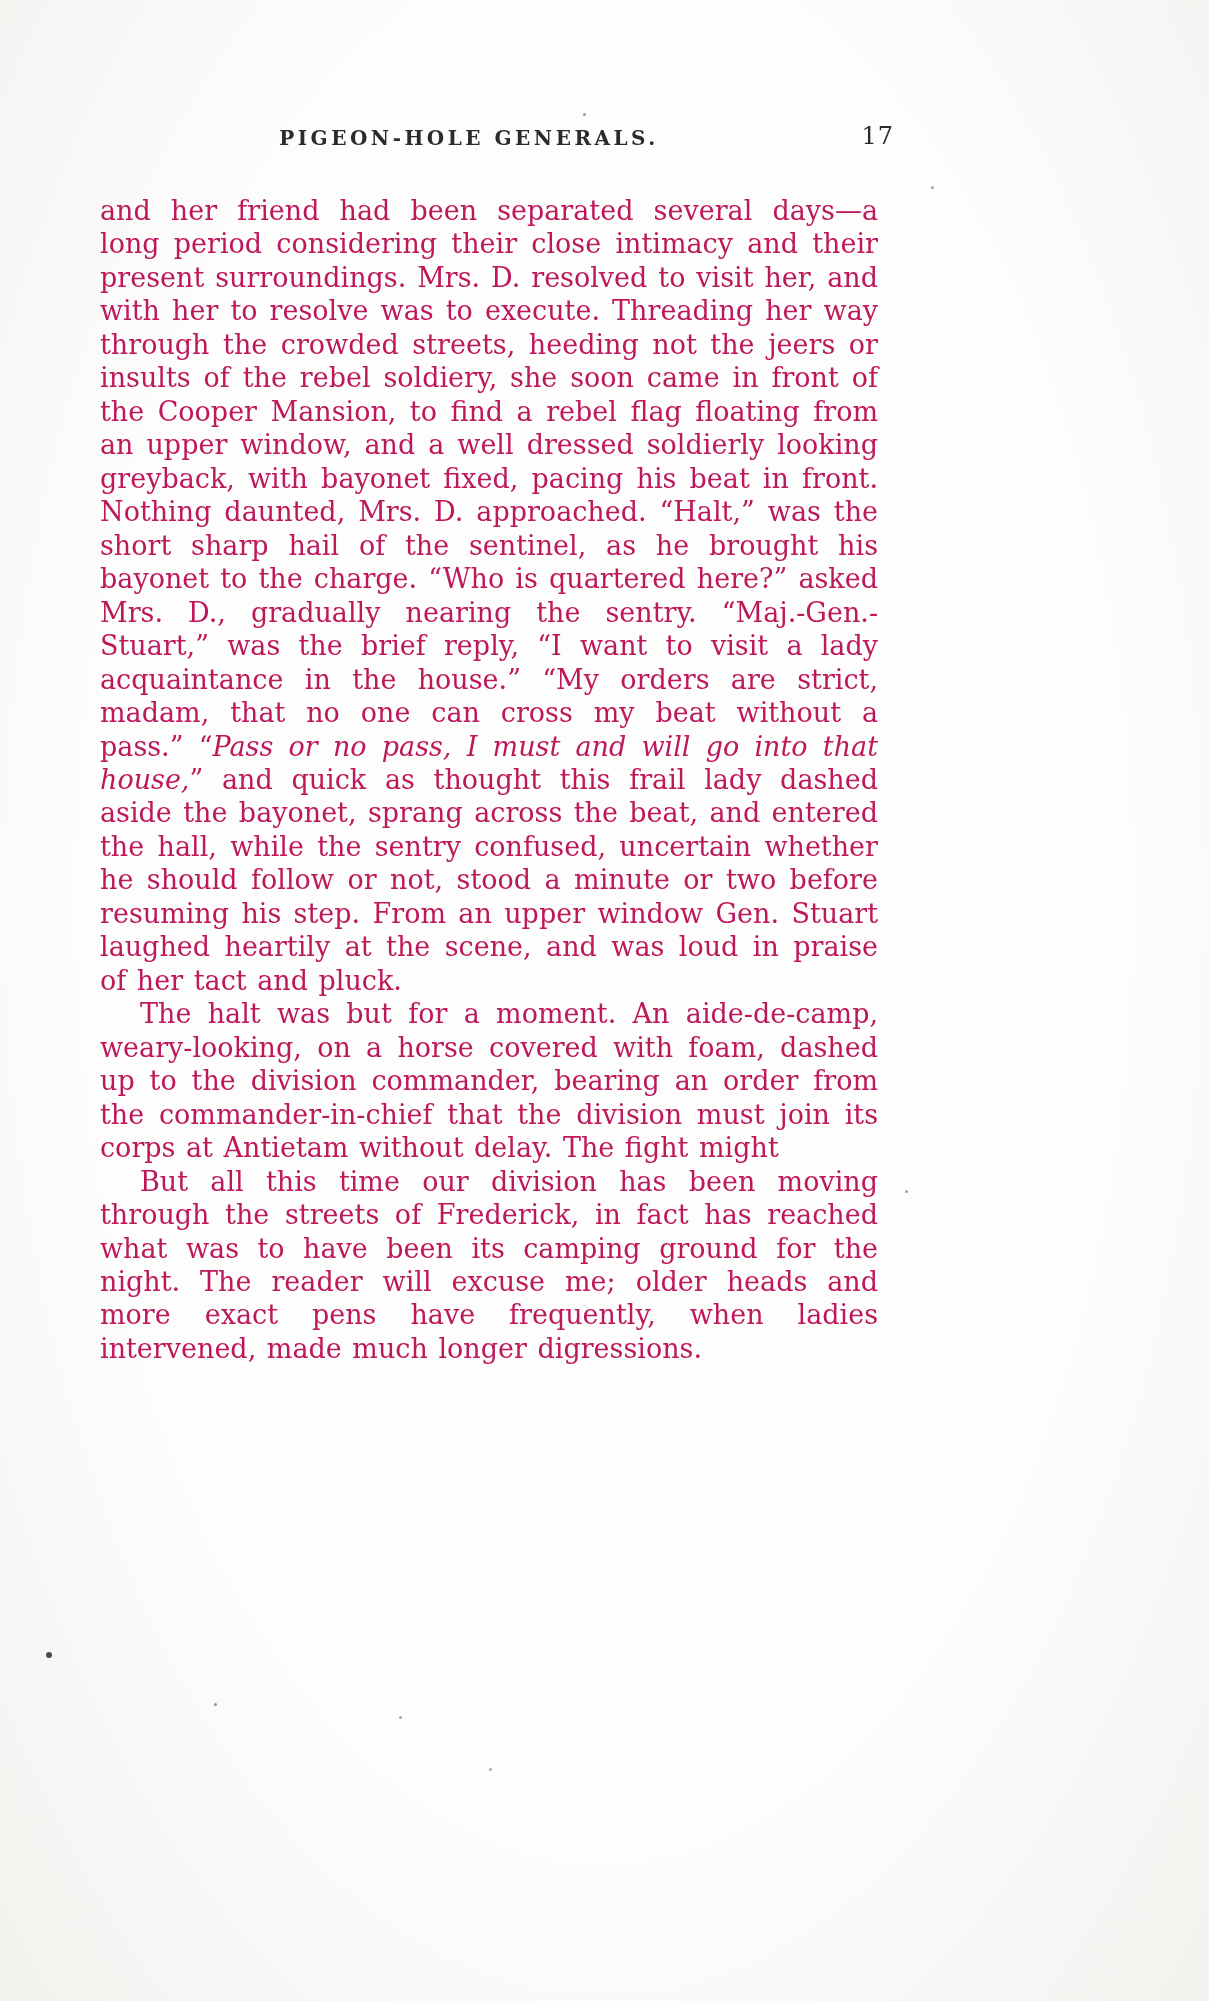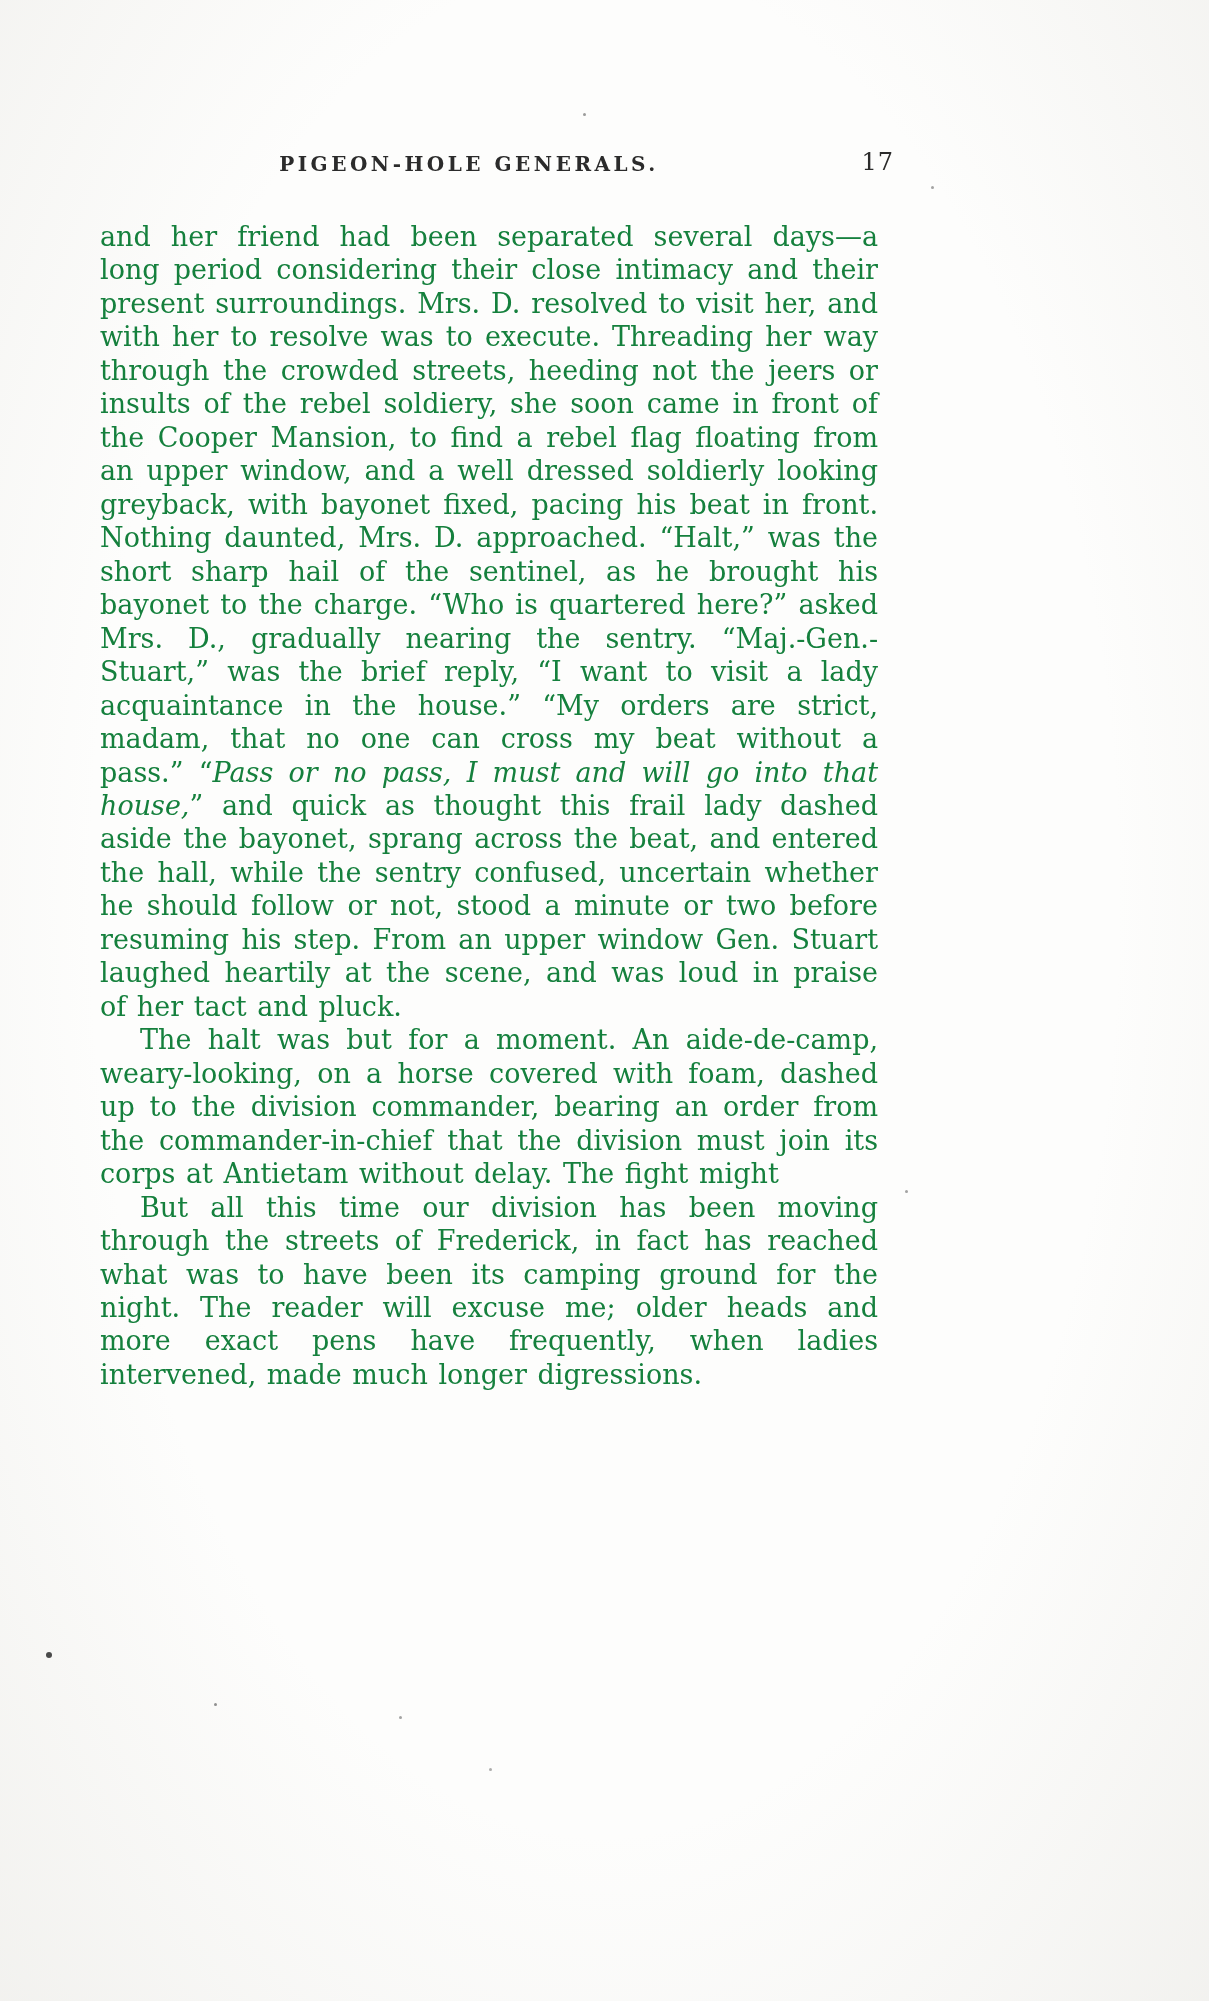--- a/index.html
+++ b/index.html
@@ -19,21 +19,21 @@
   .scan-surface {
     position: absolute;
     inset: 0;
     background:
       radial-gradient(ellipse at 50% 45%, rgba(255,255,255,0) 60%, rgba(210,208,200,0.25) 100%);
     pointer-events: none;
   }
   .page {
     position: absolute;
     left: 100px;
-    top: 152px;
+    top: 126px;
     width: 778px;
   }
   .header {
     position: relative;
     height: 34px;
     margin-bottom: 34px;
   }
   .running-title {
     display: block;
     text-align: center;
@@ -50,21 +50,21 @@
     font-size: 24px;
     letter-spacing: 1px;
     color: #2b2b2b;
     text-align: center;
   }
   .body-text {
     font-size: 27px;
     line-height: 1.24;
     text-align: justify;
     word-spacing: 2px;
-    color: #15803d;
+    color: #be185d;
   }
   .body-text p.para {
     margin: 0;
     padding: 0;
   }
   .body-text p.para.indent {
     text-indent: 40px;
   }
   .italic {
     font-style: italic;

